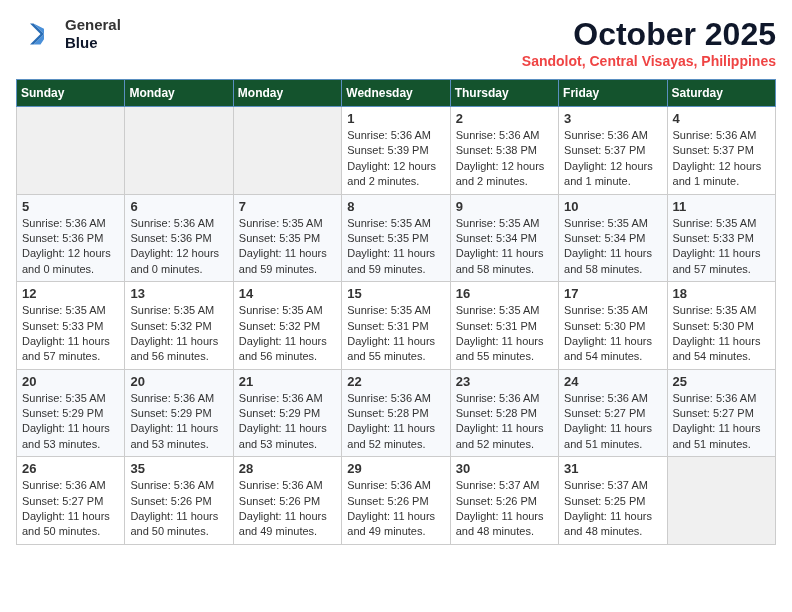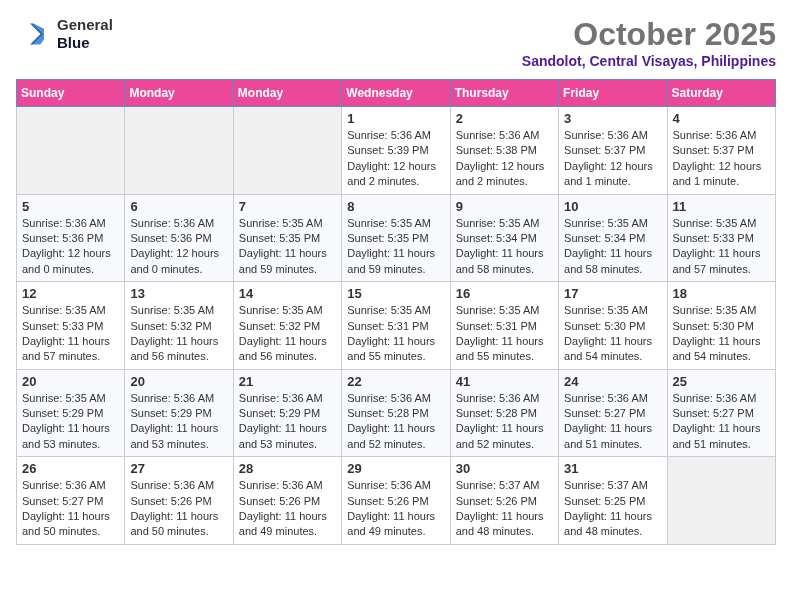--- a/index.html
+++ b/index.html
@@ -12,52 +12,52 @@
     }
     .header {
       display: flex;
       justify-content: space-between;
       align-items: flex-start;
       margin-bottom: 10px;
     }
     .logo {
       display: flex;
       align-items: center;
-      gap: 13px;
+      gap: 21px;
     }
     .logo-text {
       font-size: 15px;
       font-weight: bold;
       color: #333;
       line-height: 1.2;
     }
     .logo-icon {
       width: 28px;
       height: 28px;
     }
     .title-block {
       text-align: right;
     }
     .month-title {
       font-size: 32px;
       font-weight: bold;
-      color: #737373;
+      color: #0f172a;
     }
     .subtitle {
       font-size: 14px;
-      color: #4c1d95;
+      color: #ef4444;
       font-weight: bold;
     }
     .calendar {
       width: 100%;
       border-collapse: collapse;
       border: 1px solid #ccc;
     }
     .calendar th {
-      background-color: #ec4899;
+      background-color: #14532d;
       color: #fff;
       font-size: 12px;
       font-weight: bold;
       padding: 6px 4px;
       text-align: left;
       border: 1px solid #5a8fc0;
     }
     .calendar td {
       border: 1px solid #ccc;
       vertical-align: top;
@@ -281,21 +281,21 @@
 and 53 minutes.</div>
         </td>
         <td>
           <span class="day-number">22</span>
           <div class="day-info" style="white-space: pre-line;">Sunrise: 5:36 AM
 Sunset: 5:28 PM
 Daylight: 11 hours
 and 52 minutes.</div>
         </td>
         <td>
-          <span class="day-number">41</span>
+          <span class="day-number">23</span>
           <div class="day-info" style="white-space: pre-line;">Sunrise: 5:36 AM
 Sunset: 5:28 PM
 Daylight: 11 hours
 and 52 minutes.</div>
         </td>
         <td>
           <span class="day-number">24</span>
           <div class="day-info" style="white-space: pre-line;">Sunrise: 5:36 AM
 Sunset: 5:27 PM
 Daylight: 11 hours
@@ -311,21 +311,21 @@
       </tr>
       <tr>
         <td>
           <span class="day-number">26</span>
           <div class="day-info" style="white-space: pre-line;">Sunrise: 5:36 AM
 Sunset: 5:27 PM
 Daylight: 11 hours
 and 50 minutes.</div>
         </td>
         <td>
-          <span class="day-number">27</span>
+          <span class="day-number">35</span>
           <div class="day-info" style="white-space: pre-line;">Sunrise: 5:36 AM
 Sunset: 5:26 PM
 Daylight: 11 hours
 and 50 minutes.</div>
         </td>
         <td>
           <span class="day-number">28</span>
           <div class="day-info" style="white-space: pre-line;">Sunrise: 5:36 AM
 Sunset: 5:26 PM
 Daylight: 11 hours

